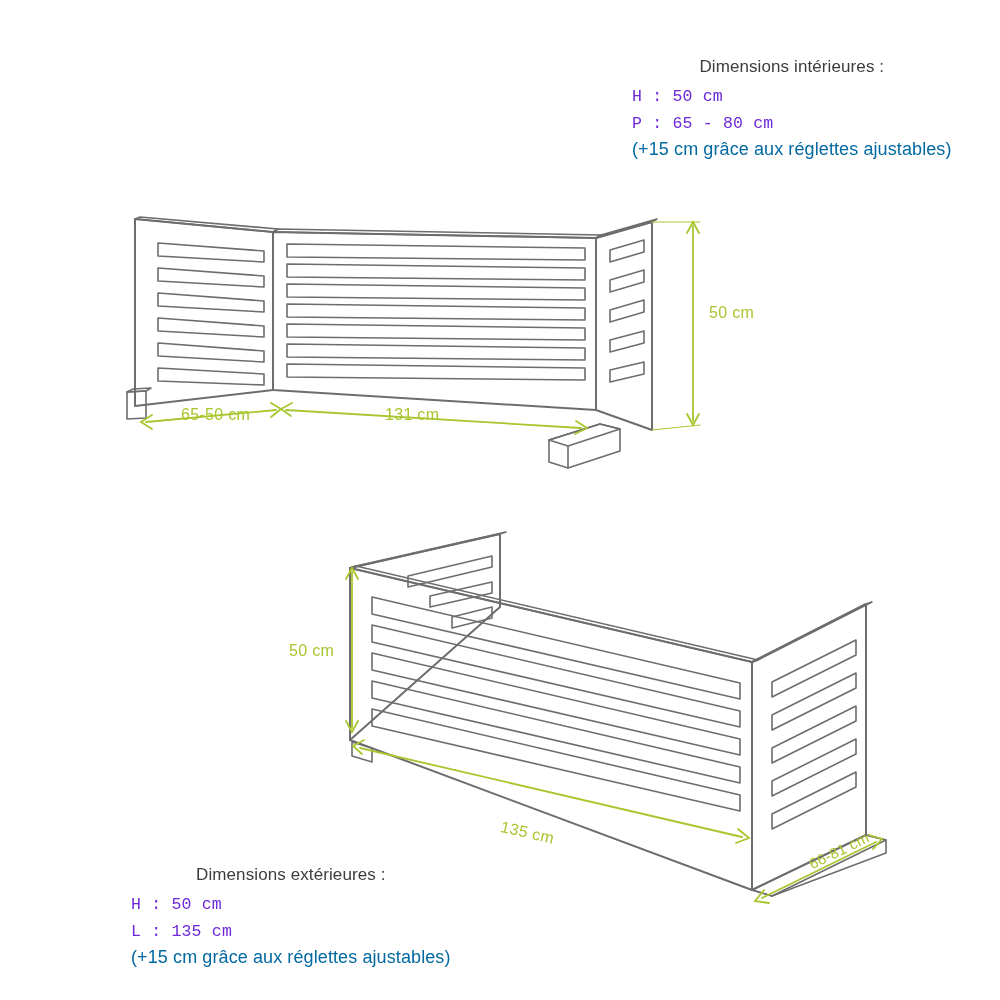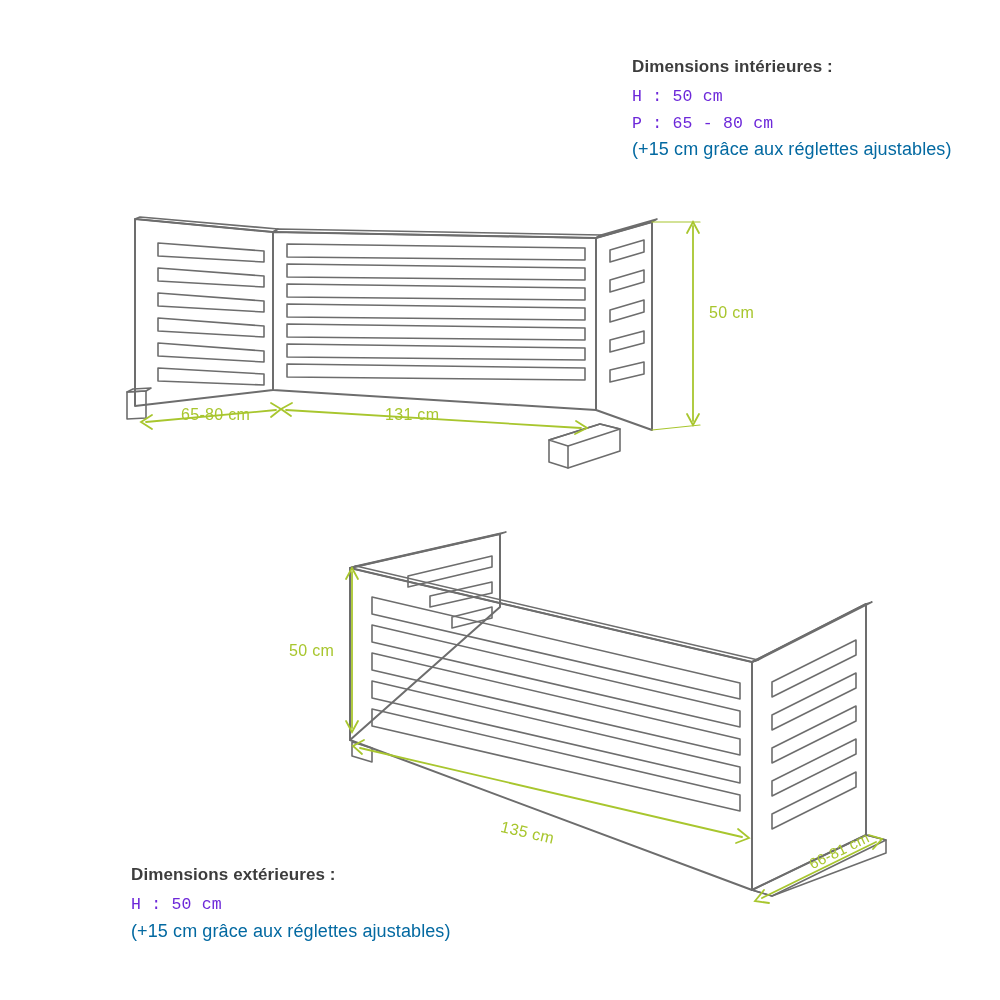--- a/index.html
+++ b/index.html
@@ -18,25 +18,26 @@
   #canvas {
     position: absolute;
     left: 0; top: 0;
     width: 1000px;
     height: 1000px;
   }
   .spec-block {
     position: absolute;
   }
   .spec-title {
-    font-weight: bold;
+    font-weight: normal;
     font-size: 17px;
     color: #3d3d3d;
     letter-spacing: 0.1px;
     margin-bottom: 7px;
+    text-align: center;
   }
   .spec-line {
     font-size: 16.5px;
     color: #6d28d9;
     line-height: 1.62;
     letter-spacing: 0.2px;
     font-family: Liberation Mono, monospace;
   }
   .spec-note {
     font-size: 18px;
@@ -173,21 +174,22 @@
 <div class="spec-block" id="spec-interior">
   <div class="spec-title">Dimensions intérieures :</div>
   <div class="spec-line">H : 50  cm</div>
   <div class="spec-line">P : 65 - 80 cm</div>
   <div class="spec-note">(+15 cm grâce aux réglettes ajustables)</div>
 </div>
 
 <div class="spec-block" id="spec-exterior">
   <div class="spec-title">Dimensions extérieures :</div>
   <div class="spec-line">H : 50 cm</div>
+  <div class="spec-line">L : 135 cm</div>
   <div class="spec-note">(+15 cm grâce aux réglettes ajustables)</div>
 </div>
 
 <div class="dim-label" style="left:709px; top:304px;">50 cm</div>
-<div class="dim-label" style="left:181px; top:406px;">65-80 cm</div>
+<div class="dim-label" style="left:181px; top:406px;">65-50 cm</div>
 <div class="dim-label" style="left:385px; top:406px;text-align:right;">131 cm</div>
 <div class="dim-label" style="left:289px; top:642px;">50 cm</div>
 <div class="dim-label" style="left:503px; top:818px; transform: rotate(13deg); transform-origin: left top;">135 cm</div>
 <div class="dim-label small" style="left:806px; top:857px; transform: rotate(-26deg); transform-origin: left top;">66-81 cm</div>
 
 </body></html>

